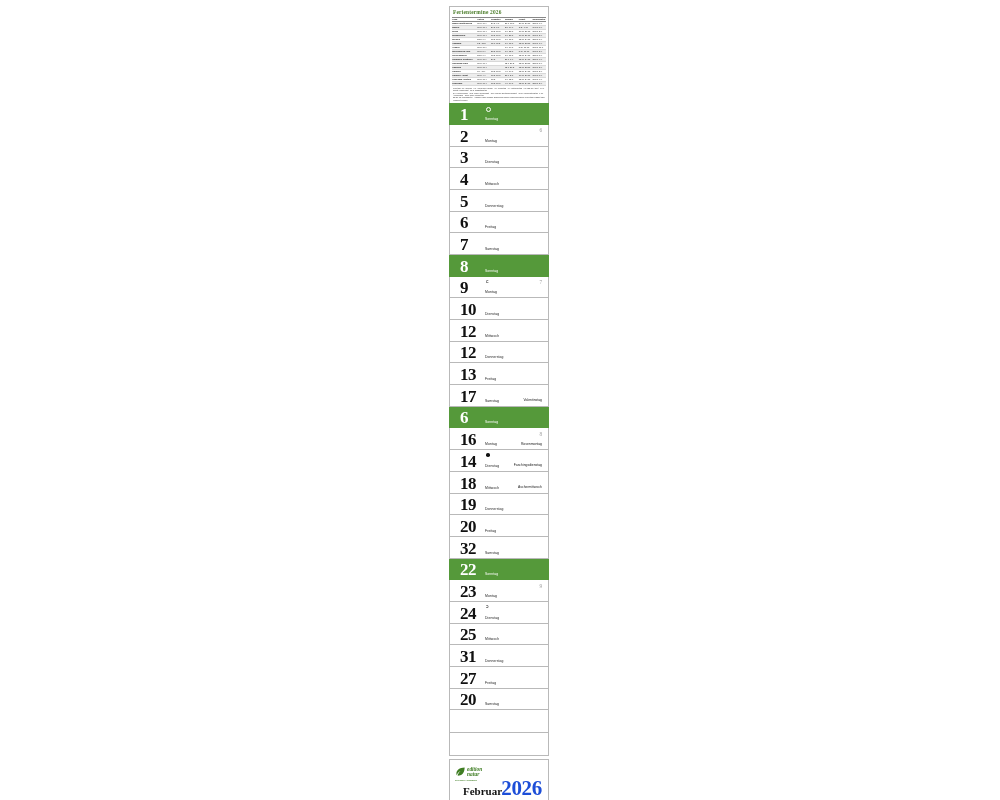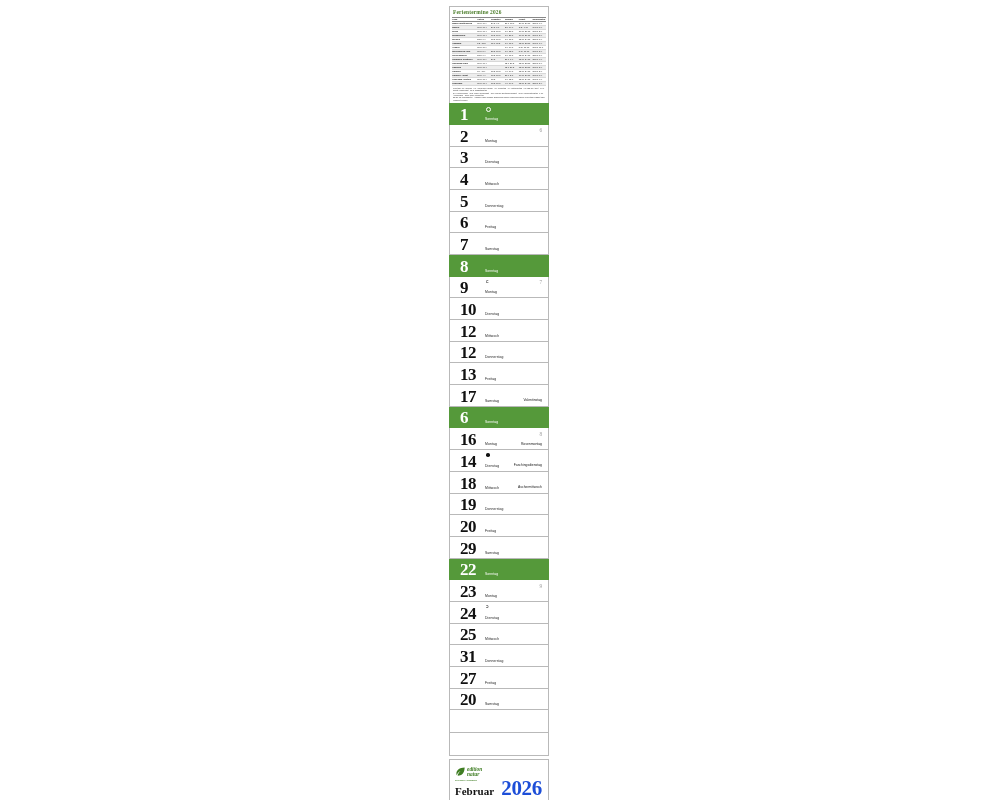--- a/index.html
+++ b/index.html
@@ -199,21 +199,21 @@
   .logo-sub{
     margin-top:1px;
     font-size:2.3px;
     line-height:3px;
     color:#3f7d23;
     letter-spacing:.1px;
     font-weight:bold;
   }
   .month{
     position:absolute;
-    left:5px; bottom:5px;
+    left:13px; bottom:5px;
     font-family:"Liberation Serif", serif;
     font-weight:bold;
     font-size:11px;
     line-height:11px;
     color:#111;
   }
   .year{
     position:absolute;
     right:6px; bottom:4px;
     font-family:"Liberation Serif", serif;
@@ -465,21 +465,21 @@
       </div>
       <div class="day">
         <div class="daynum">19</div>
         <div class="dayname">Donnerstag</div>
       </div>
       <div class="day">
         <div class="daynum">20</div>
         <div class="dayname">Freitag</div>
       </div>
       <div class="day">
-        <div class="daynum">29</div>
+        <div class="daynum">32</div>
         <div class="dayname">Samstag</div>
       </div>
       <div class="day sunday">
         <div class="daynum">22</div>
         <div class="dayname">Sonntag</div>
       </div>
       <div class="day">
         <div class="daynum">23</div>
         <div class="dayname">Montag</div>
         <div class="week">9</div>

